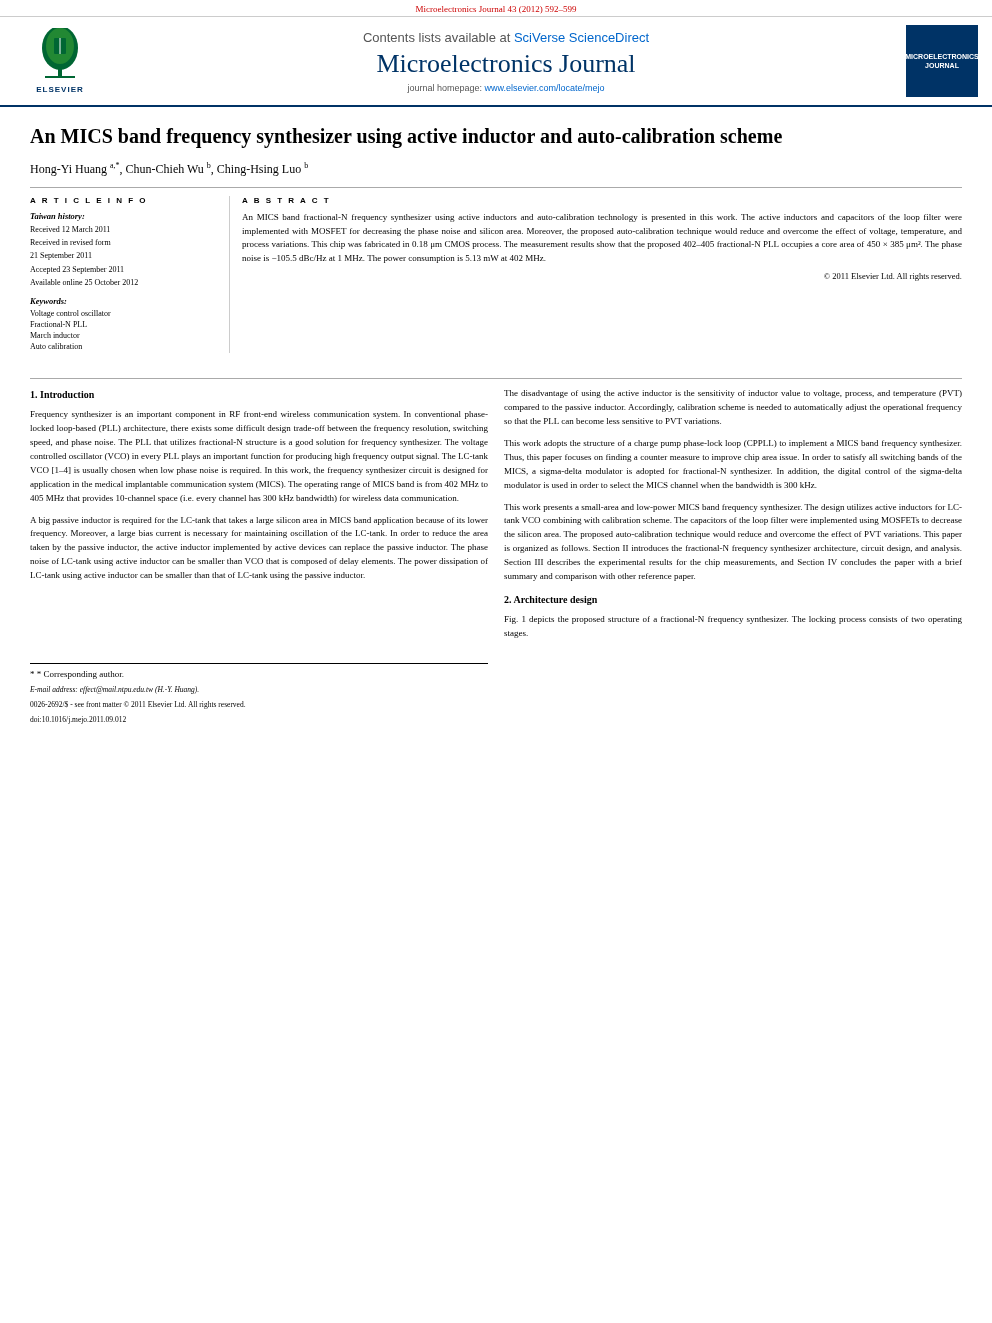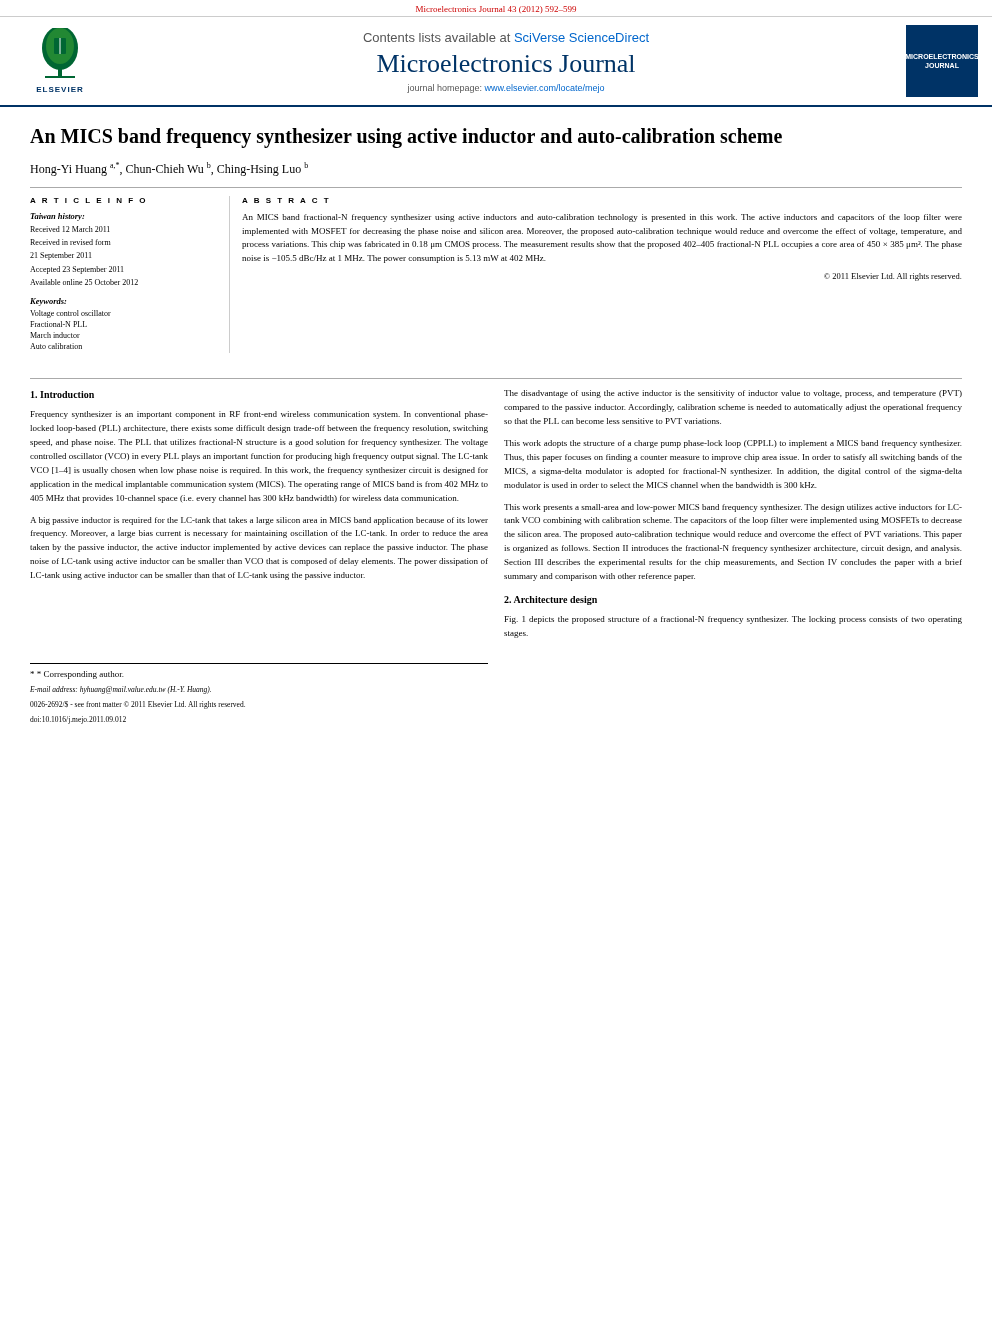--- a/index.html
+++ b/index.html
@@ -338,21 +338,21 @@
         </div>
 
         <div class="paragraph">Frequency synthesizer is an important component in RF front-end wireless communication system. In conventional phase-locked loop-based (PLL) architecture, there exists some difficult design trade-off between the frequency resolution, switching speed, and phase noise. The PLL that utilizes fractional-N structure is a good solution for frequency synthesizer. The voltage controlled oscillator (VCO) in every PLL plays an important function for producing high frequency output signal. The LC-tank VCO [1–4] is usually chosen when low phase noise is required. In this work, the frequency synthesizer circuit is designed for application in the medical implantable communication system (MICS). The operating range of MICS band is from 402 MHz to 405 MHz that provides 10-channel space (i.e. every channel has 300 kHz bandwidth) for wireless data communication.</div>
         <div class="paragraph">A big passive inductor is required for the LC-tank that takes a large silicon area in MICS band application because of its lower frequency. Moreover, a large bias current is necessary for maintaining oscillation of the LC-tank. In order to reduce the area taken by the passive inductor, the active inductor implemented by active devices can replace the passive inductor. The phase noise of LC-tank using active inductor can be smaller than VCO that is composed of delay elements. The power dissipation of LC-tank using active inductor can be smaller than that of LC-tank using the passive inductor.</div>
 
         <div style="margin-top:80px;">
           <hr style="border:none;border-top:1px solid #000;margin-bottom:4px;">
           <div class="footnote-line">
             <span class="footnote-star">*</span> <span>* Corresponding author.</span>
           </div>
-          <div class="footnote-line corr-note">E-mail address: hyhuang@mail.value.edu.tw (H.-Y. Huang).</div>
+          <div class="footnote-line corr-note">E-mail address: effect@mail.ntpu.edu.tw (H.-Y. Huang).</div>
           <div class="doi-line">0026-2692/$ - see front matter © 2011 Elsevier Ltd. All rights reserved.</div>
           <div class="doi-line">doi:10.1016/j.mejo.2011.09.012</div>
         </div>
       </div>
 
       <div class="main-col">
         <div class="paragraph">The disadvantage of using the active inductor is the sensitivity of inductor value to voltage, process, and temperature (PVT) compared to the passive inductor. Accordingly, calibration scheme is needed to automatically adjust the operational frequency so that the PLL can become less sensitive to PVT variations.</div>
         <div class="paragraph">This work adopts the structure of a charge pump phase-lock loop (CPPLL) to implement a MICS band frequency synthesizer. Thus, this paper focuses on finding a counter measure to improve chip area issue. In order to satisfy all switching bands of the MICS, a sigma-delta modulator is adopted for fractional-N synthesizer. In addition, the digital control of the sigma-delta modulator is used in order to select the MICS channel when the bandwidth is 300 kHz.</div>
         <div class="paragraph">This work presents a small-area and low-power MICS band frequency synthesizer. The design utilizes active inductors for LC-tank VCO combining with calibration scheme. The capacitors of the loop filter were implemented using MOSFETs to decrease the silicon area. The proposed auto-calibration technique would reduce and overcome the effect of PVT variations. This paper is organized as follows. Section II introduces the fractional-N frequency synthesizer architecture, circuit design, and analysis. Section III describes the experimental results for the chip measurements, and Section IV concludes the paper with a brief summary and comparison with other reference paper.</div>
 

